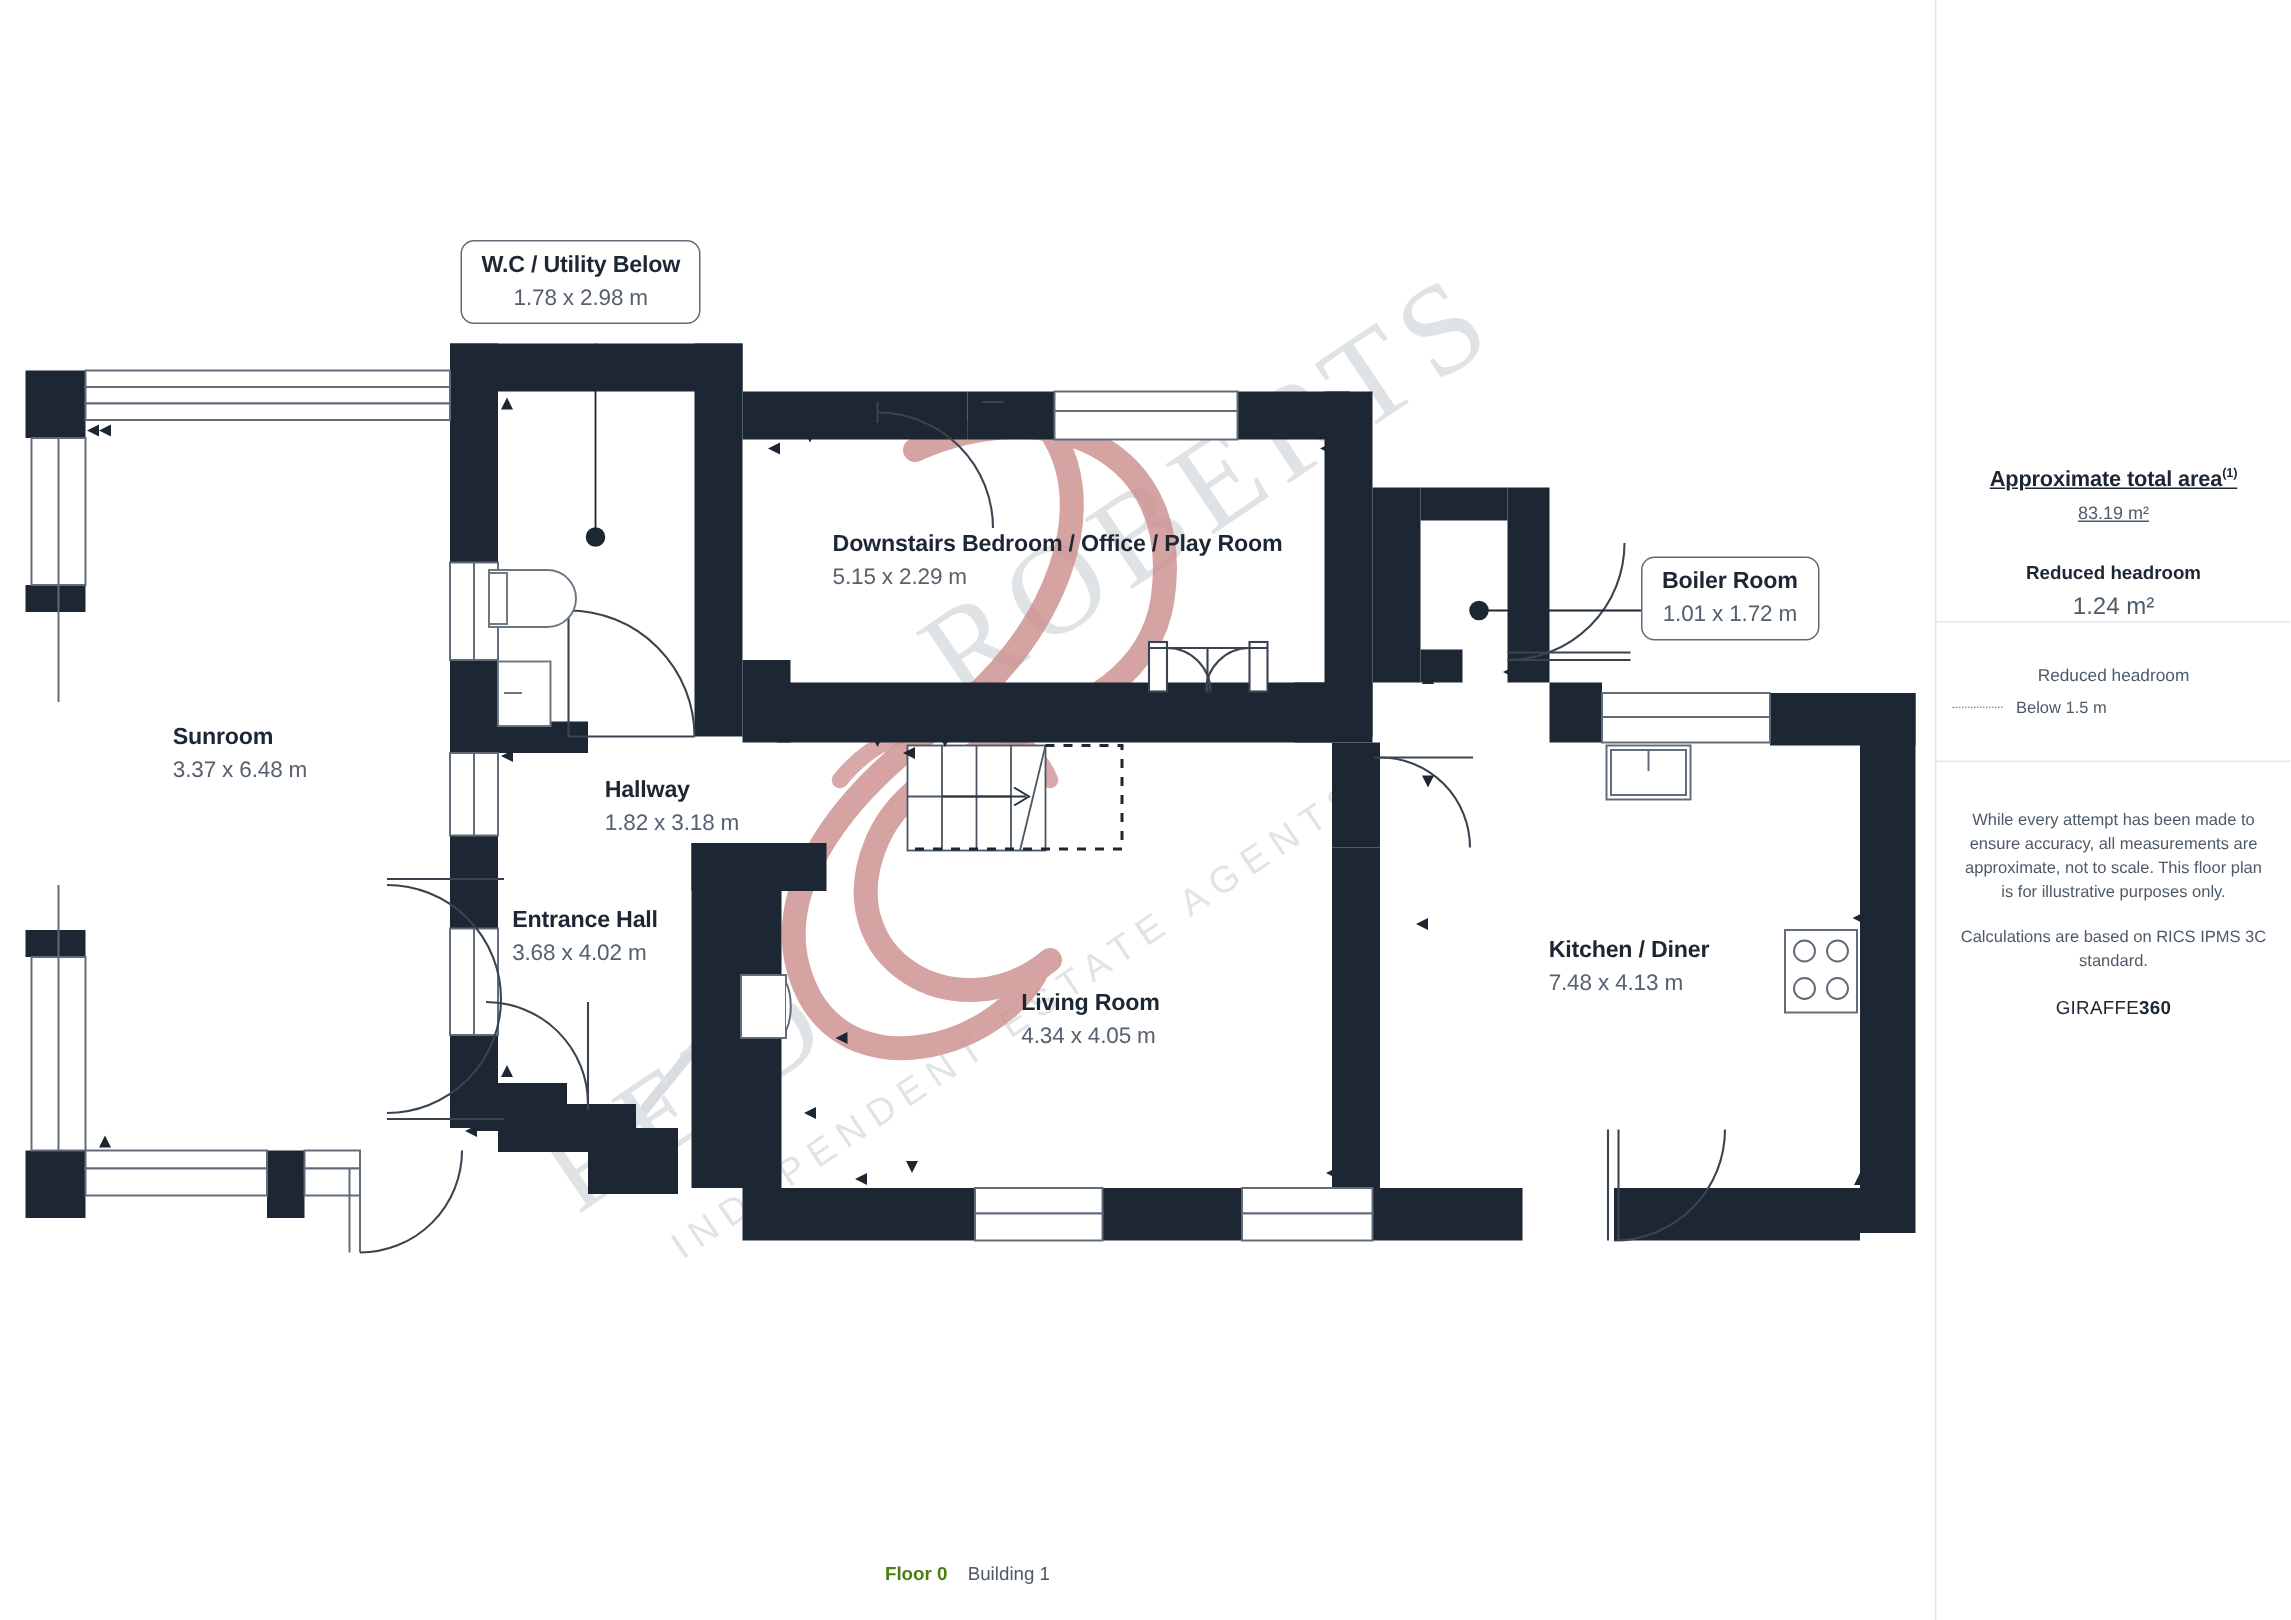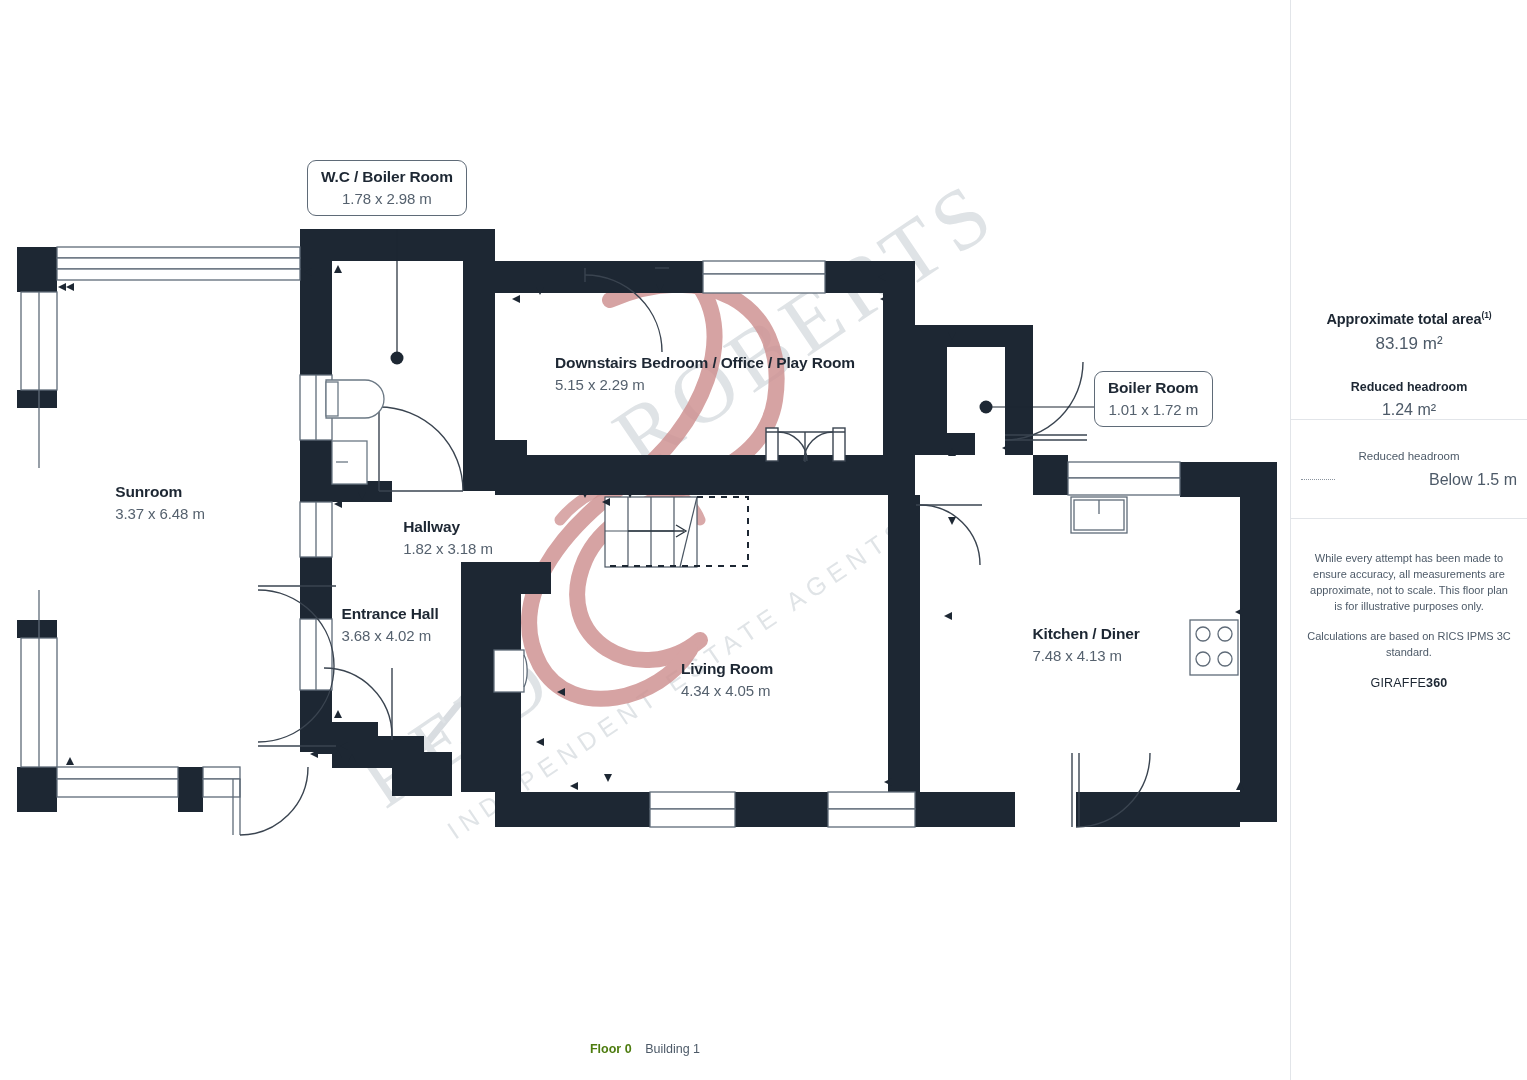--- a/index.html
+++ b/index.html
@@ -11,28 +11,28 @@
   #plan-canvas{position:absolute;left:0;top:0;width:1290px;height:1080px;}
   #plan-svg{position:absolute;left:0;top:0;}
 
   
   #info-panel{
     position:absolute;left:1290px;top:0;width:237px;height:1080px;
     border-left:1px solid #e2e5e9;box-sizing:border-box;background:#fff;
   }
   .panel-sect{box-sizing:border-box;width:100%;text-align:center;}
   .rule{border-top:1px solid #e2e5e9;}
-  .area-title{font-size:14.5px;font-weight:bold;color:#1d2733;letter-spacing:-.1px;}
+  .area-title{font-size:14.5px;font-weight:bold;color:#1d2733;letter-spacing:-.1px;text-decoration:underline;}
   .area-title sup{font-size:8.5px;font-weight:bold;vertical-align:super;}
-  .area-val{font-size:17px;color:#4d5a68;margin-top:7px;}
+  .area-val{font-size:12px;color:#4d5a68;margin-top:7px;text-decoration:underline;}
   .rh-title{font-size:12.5px;font-weight:bold;color:#1d2733;}
   .rh-val{font-size:16px;color:#4d5a68;margin-top:7px;}
   .fn{font-size:10.8px;color:#4d5a68;}
   .legend-title{font-size:11.5px;color:#4d5a68;}
-  .legend-row{font-size:16px;color:#4d5a68;margin-top:9px;display:flex;align-items:center;justify-content:space-between;gap:9px;}
+  .legend-row{font-size:11px;color:#4d5a68;margin-top:9px;display:flex;align-items:center;justify-content:flex-start;gap:9px;}
   .legend-dash{display:inline-block;width:34px;height:0;border-top:1.6px dotted #8b949e;}
   .disc{font-size:11px;color:#4d5a68;line-height:1.45;padding:0 16px;}
   .disc2{margin-top:14px;}
   .brand{font-size:12.5px;color:#1d2733;letter-spacing:.2px;margin-top:16px;}
   .brand b{font-weight:bold;}
 
   
   #footer{
     position:absolute;left:0;top:1042px;width:1290px;text-align:center;
     font-size:12.5px;color:#4d5a68;
@@ -378,21 +378,21 @@
           <path d="M352,754 L348,762 L356,762 Z"></path>
         </g>
       <g>
           <path d="M536,742 L544,738 L544,746 Z"></path>
         </g>
     </g>
 
   </svg>
 
   <div class="callout" style="left:307px;top:160px;">
-    <div class="room-name">W.C / Boiler Room</div>
+    <div class="room-name">W.C / Utility Below</div>
     <div class="room-dim">1.78 x 2.98 m</div>
   </div>
 
   <div class="room-label" style="left:705px;top:354px;transform:translateX(-50%);">
     <div class="room-name">Downstairs Bedroom / Office / Play Room</div>
     <div class="room-dim">5.15 x 2.29 m</div>
   </div>
 
   <div class="callout" style="left:1094px;top:371px;">
     <div class="room-name">Boiler Room</div>

